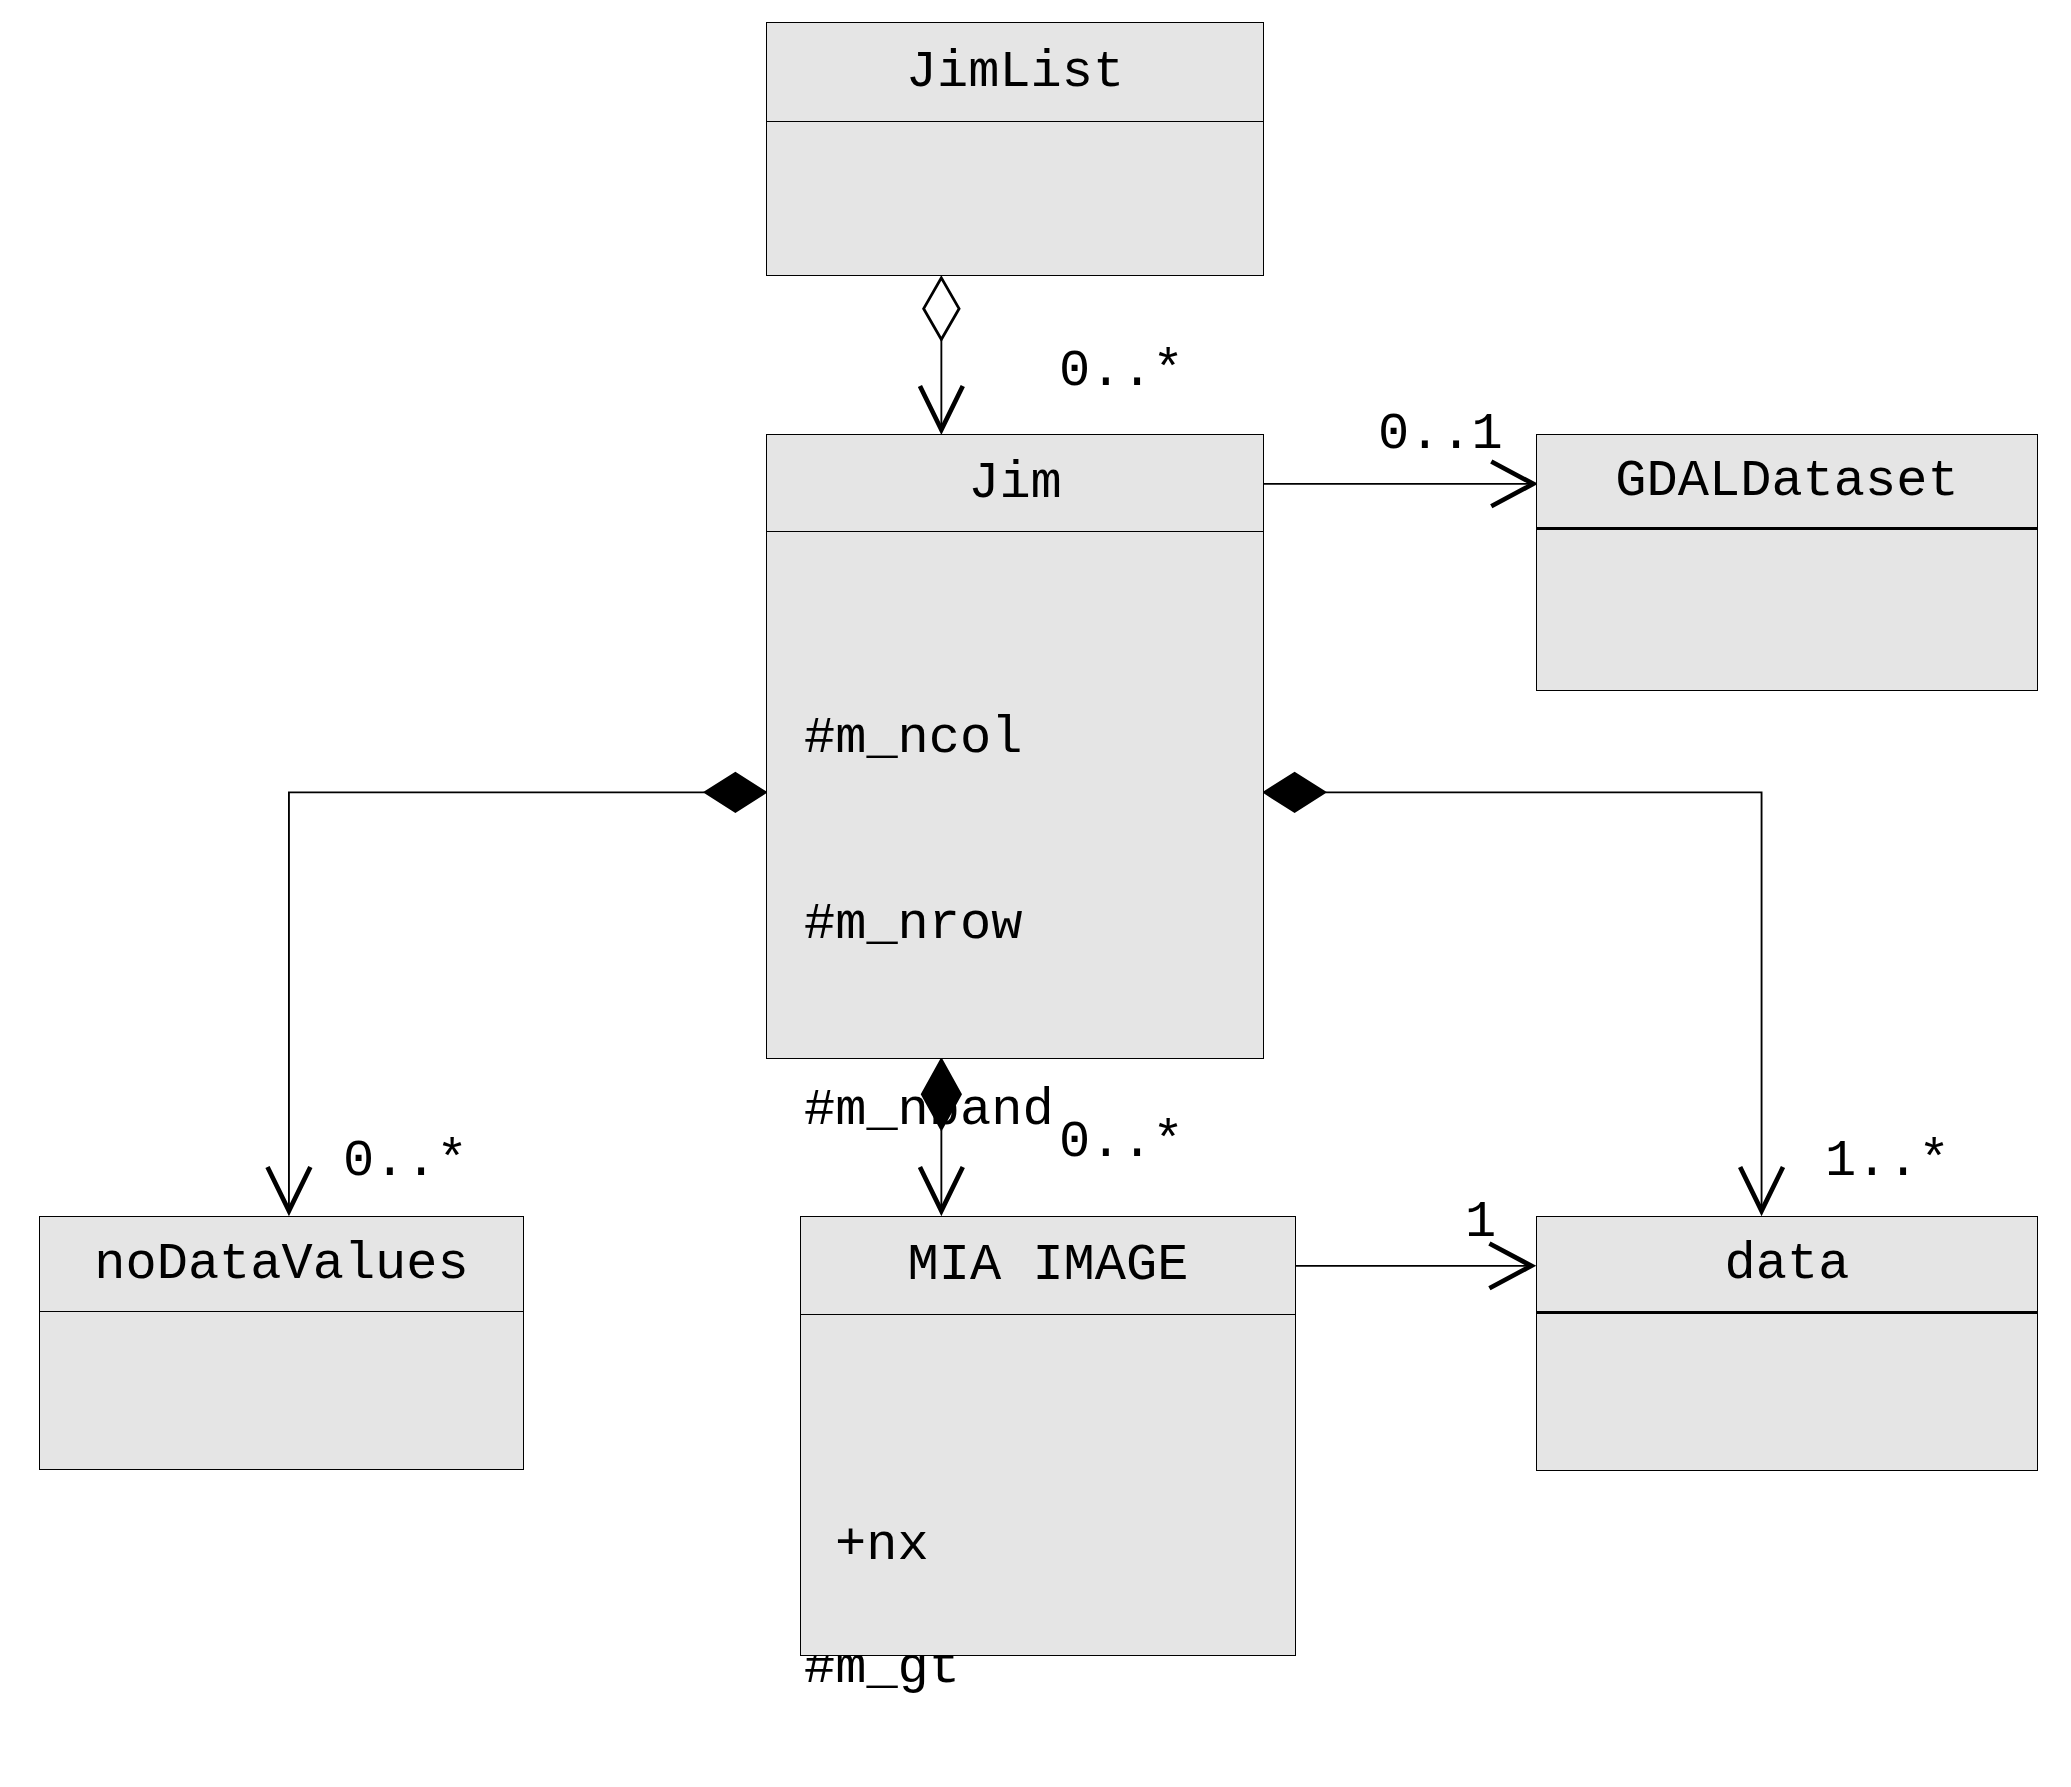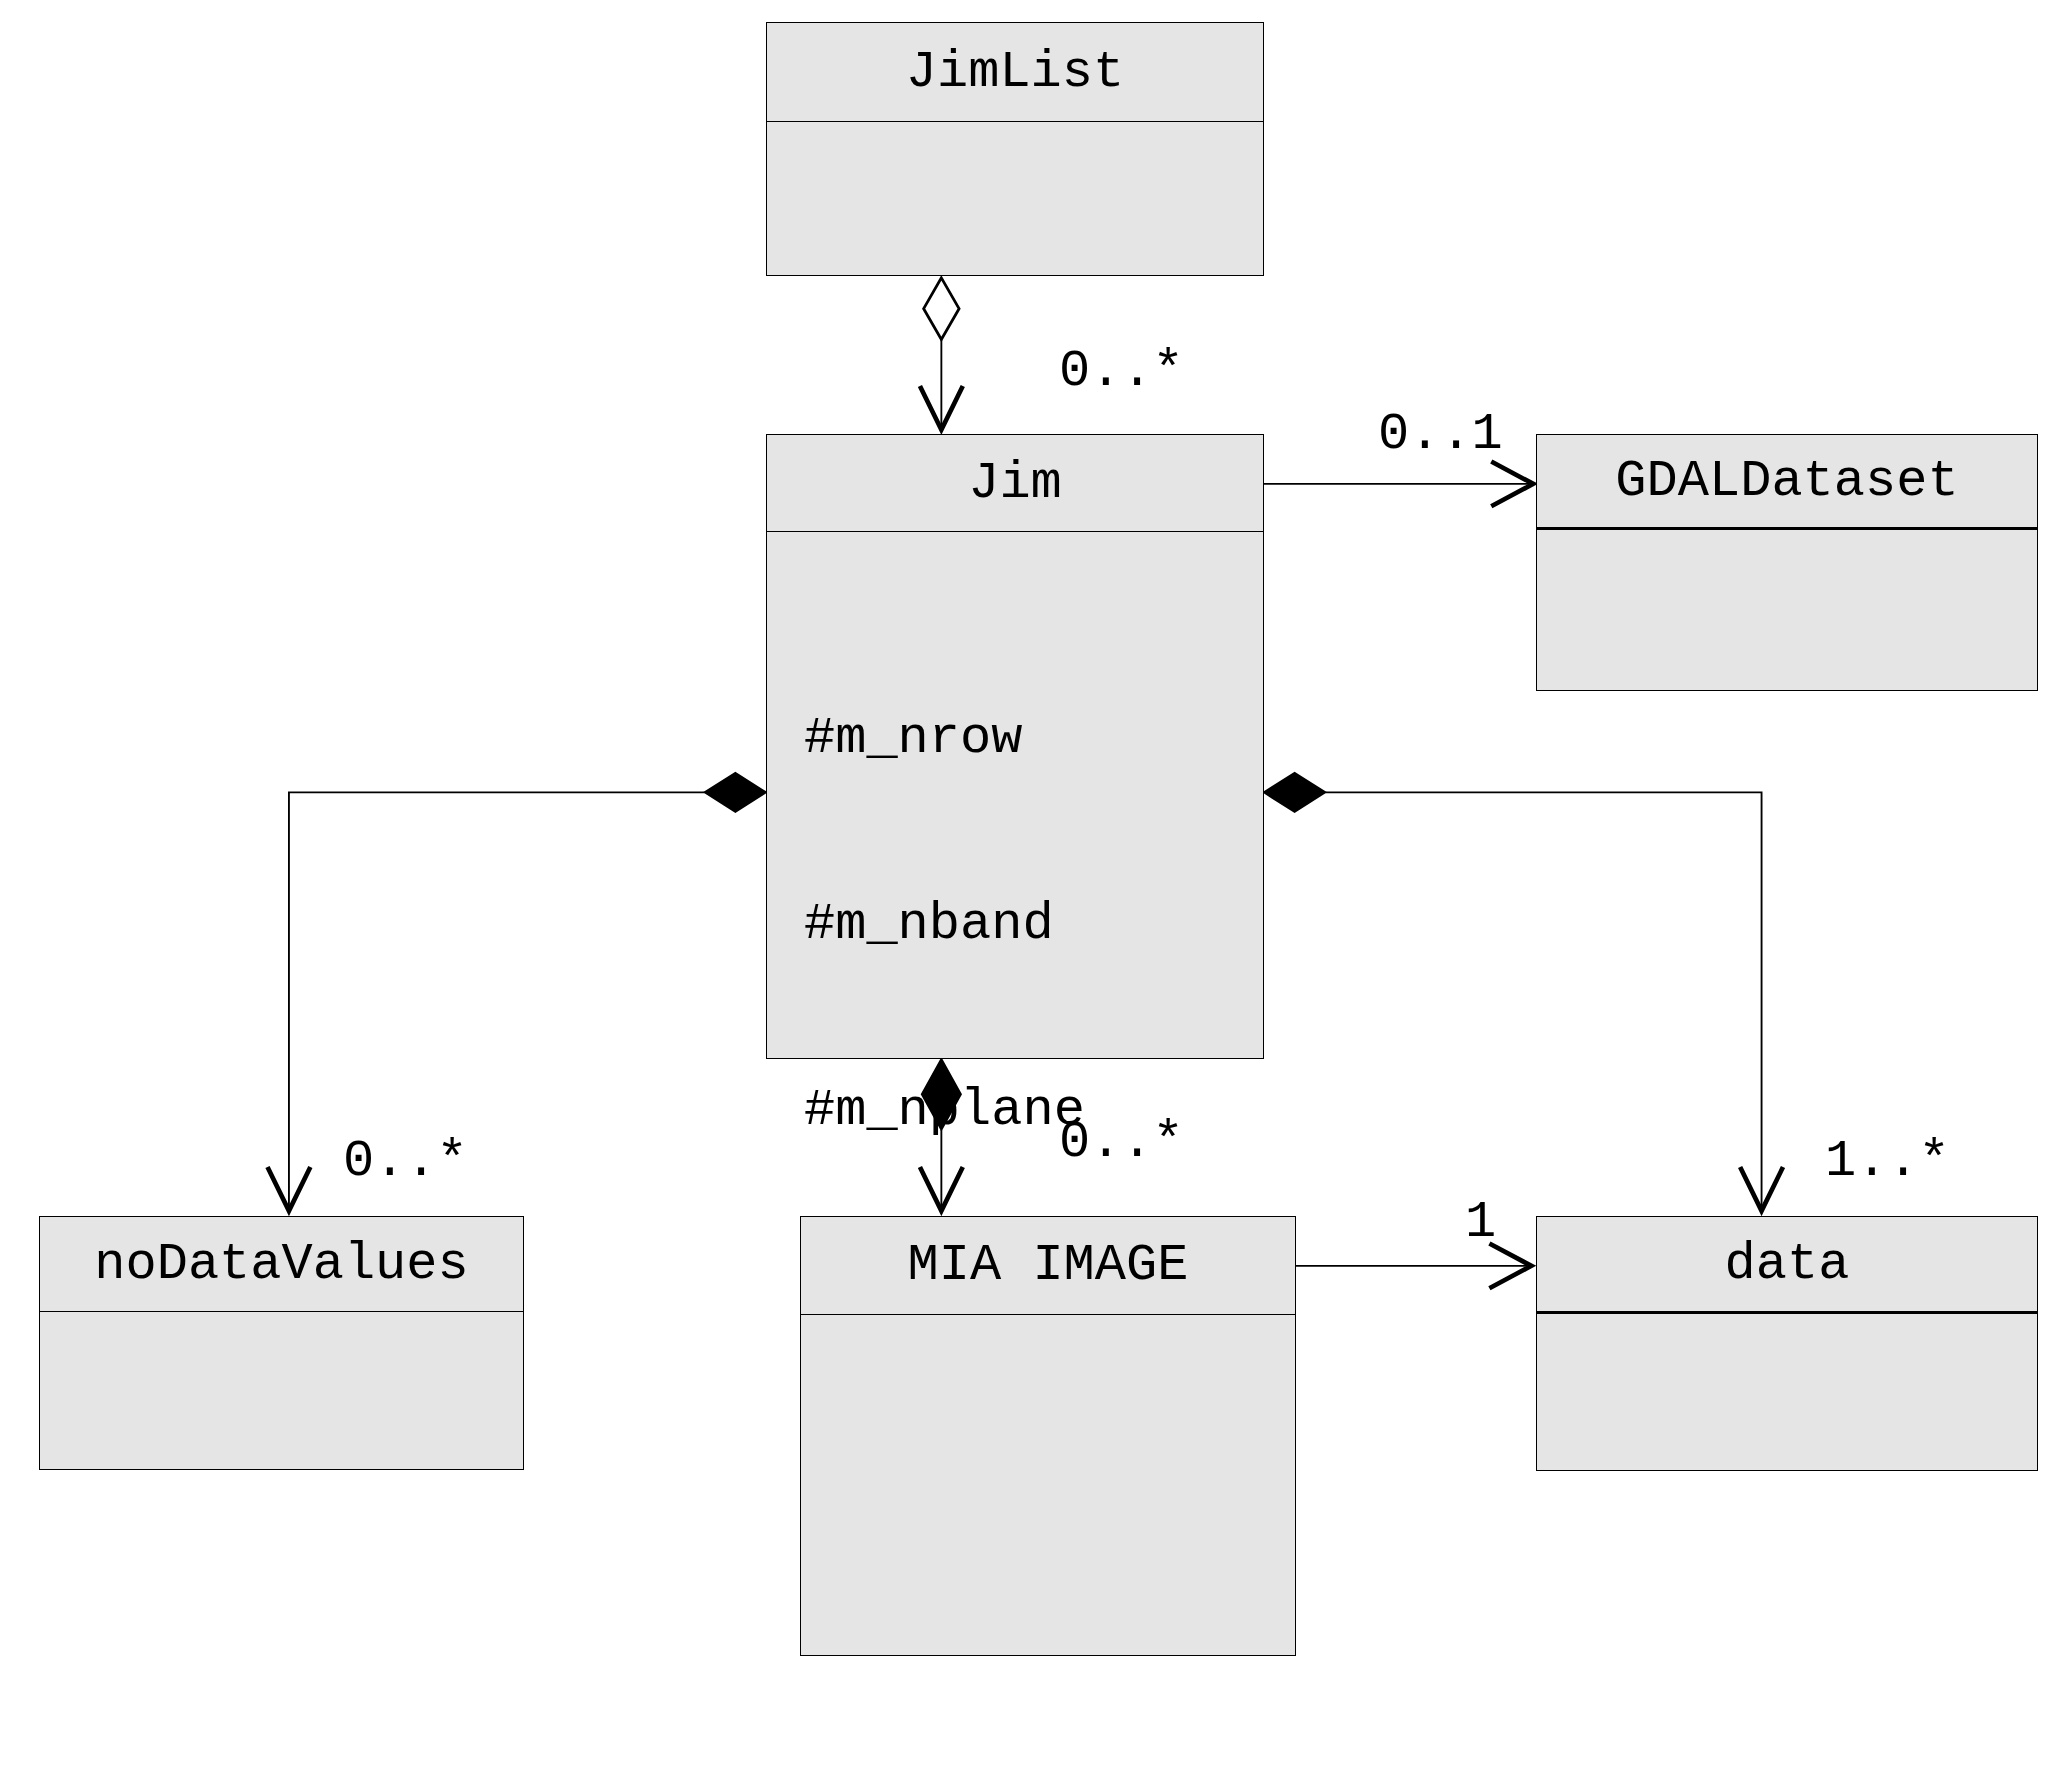--- a/index.html
+++ b/index.html
@@ -124,20 +124,21 @@
 </svg>
 
 <div id="box-jimlist" class="class-box">
   <div class="class-title">JimList</div>
   <div class="class-attrs"></div>
 </div>
 
 <div id="box-jim" class="class-box">
   <div class="class-title">Jim</div>
   <div class="class-attrs">
+    <span class="attr-line">#m_ncol</span>
     <span class="attr-line">#m_nrow</span>
     <span class="attr-line">#m_nband</span>
     <span class="attr-line">#m_nplane</span>
     <span class="attr-line">#m_dataType</span>
     <span class="attr-line">#m_gt</span>
     
   </div>
 </div>
 
 <div id="box-gdal" class="class-box">
@@ -146,20 +147,21 @@
 </div>
 
 <div id="box-nodata" class="class-box">
   <div class="class-title">noDataValues</div>
   <div class="class-attrs"></div>
 </div>
 
 <div id="box-mia" class="class-box">
   <div class="class-title">MIA IMAGE</div>
   <div class="class-attrs">
+    <span class="attr-line">+nx</span>
     
     
     
   </div>
 </div>
 
 <div id="box-data" class="class-box">
   <div class="class-title thick">data</div>
   <div class="class-attrs"></div>
 </div>

